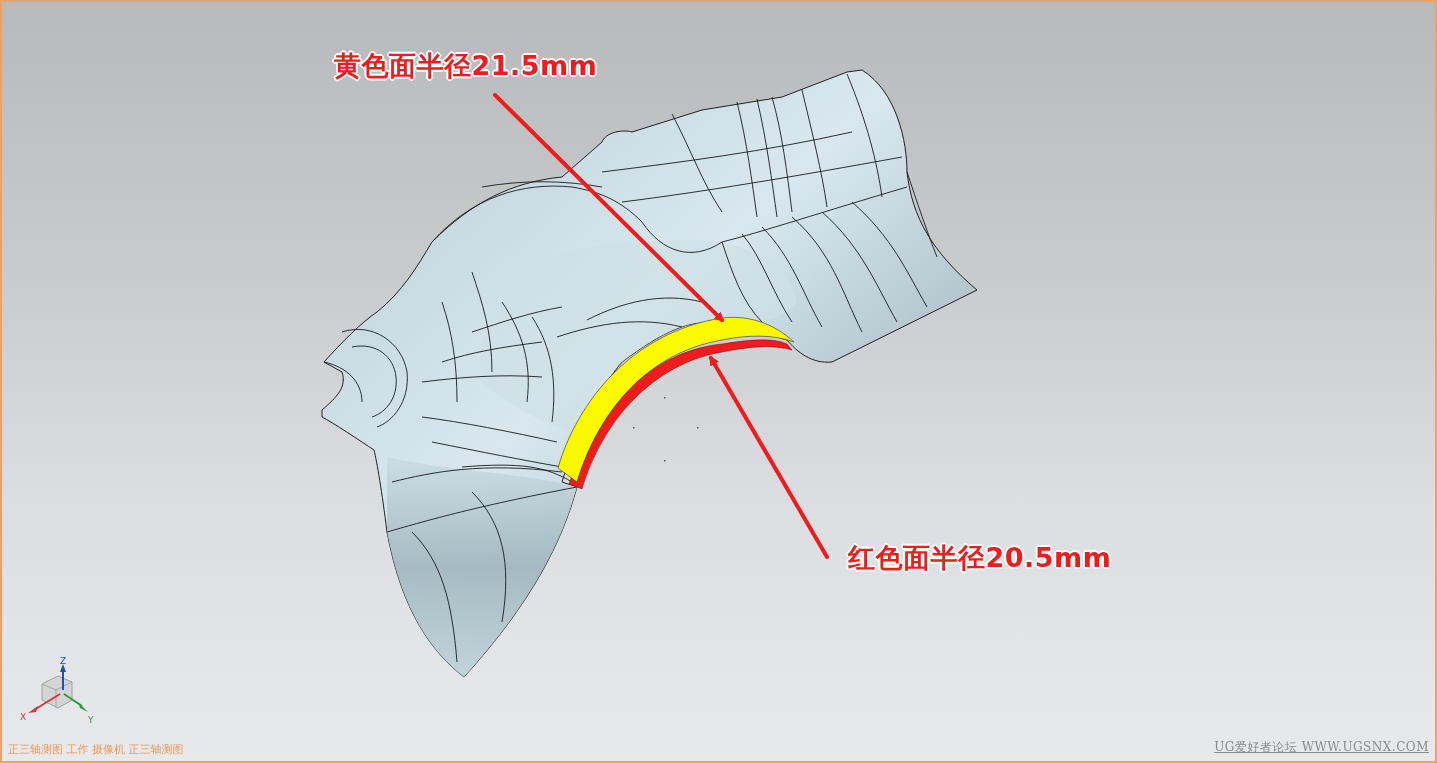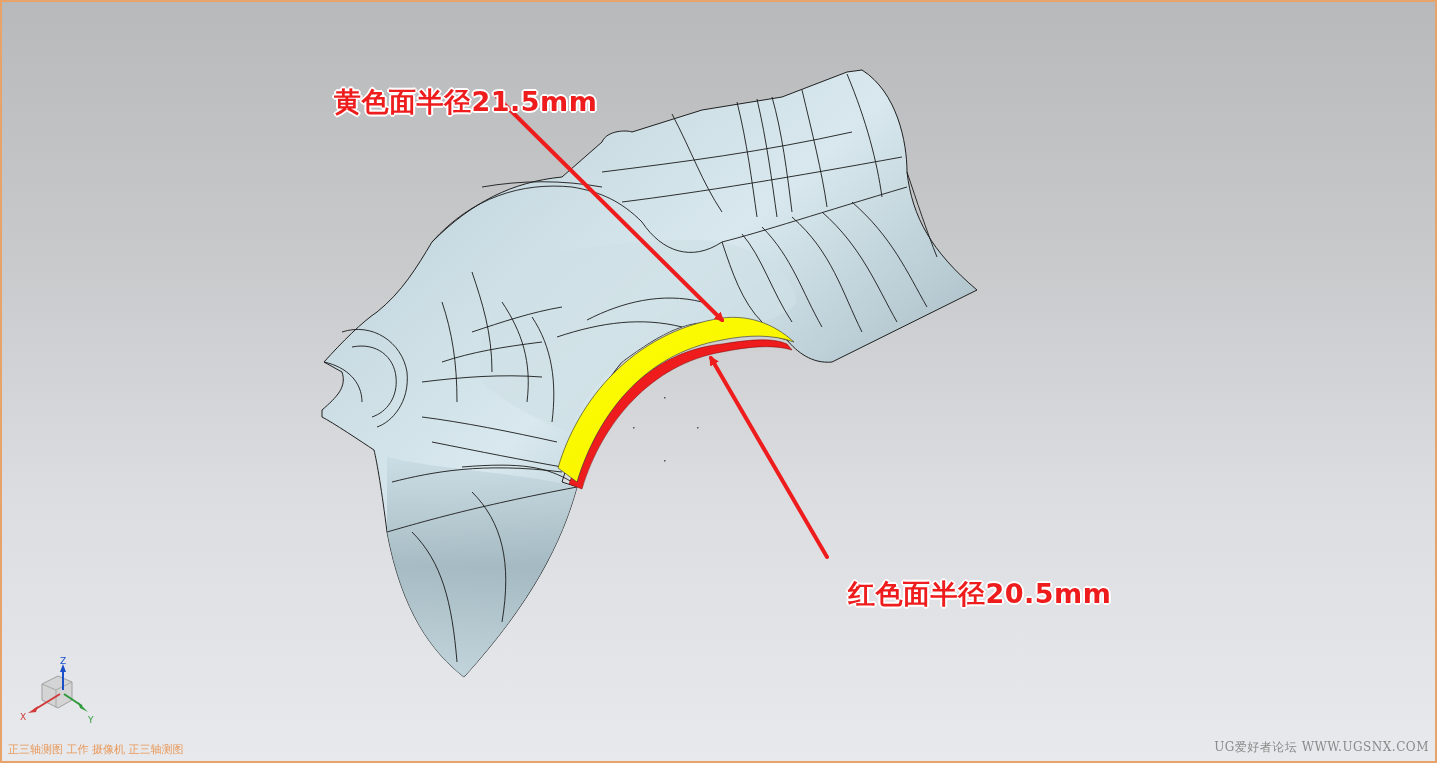--- a/index.html
+++ b/index.html
@@ -12,30 +12,29 @@
     border:2px solid #e8a36a;
     background: linear-gradient(180deg, #b8b9bb 0%, #c9cacc 35%, #dcdde0 65%, #e8e9ec 100%);
     overflow:hidden;
   }
   .model { position:absolute; left:0; top:0; }
   .callout {
     position:absolute; font-weight:bold; font-size:27px; color:#ee1c1c;
     text-shadow: 0 0 2px #fff, 0 0 2px #fff, 1px 1px 0 #fff, -1px -1px 0 #fff, 1px -1px 0 #fff, -1px 1px 0 #fff, 2px 0 0 #fff, -2px 0 0 #fff, 0 2px 0 #fff, 0 -2px 0 #fff;
     white-space:nowrap; letter-spacing:0.5px;
     font-family:"DejaVu Sans", sans-serif;
-    margin-top:36px;
   }
   .status-left {
     position:absolute; left:6px; bottom:4px; font-size:11px; color:#e89a5c;
     font-family:"DejaVu Sans", sans-serif;
     margin-top:12px;
   }
   .watermark {
     position:absolute; right:6px; bottom:5px; font-size:12px; color:#8a8a8a;
-    font-family:"DejaVu Serif", serif; letter-spacing:0.5px;
+    font-family:"DejaVu Serif", serif; letter-spacing:0.5px;text-decoration:underline;
   }
   .triad { position:absolute; left:18px; top:650px; }
 </style>
 </head>
 <body>
 
 <div class="viewport">
 
   <svg class="model" width="1437" height="763" viewBox="0 0 1437 763">
     <defs>

